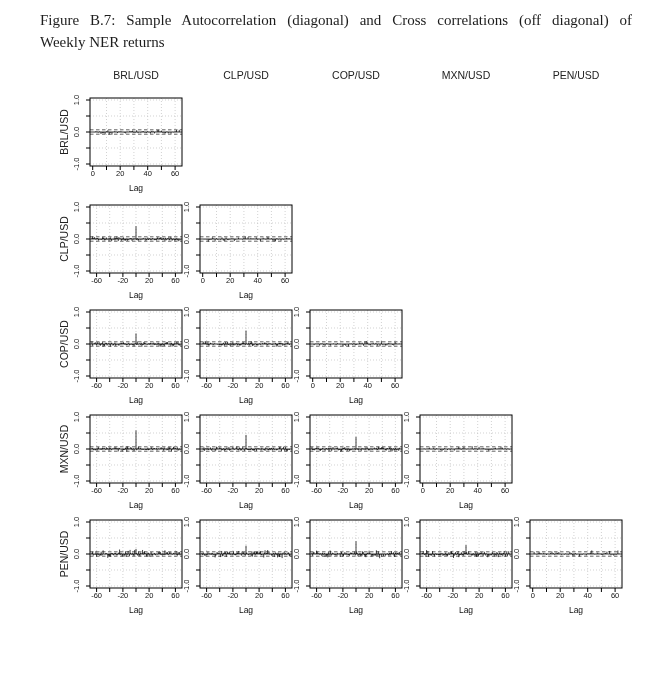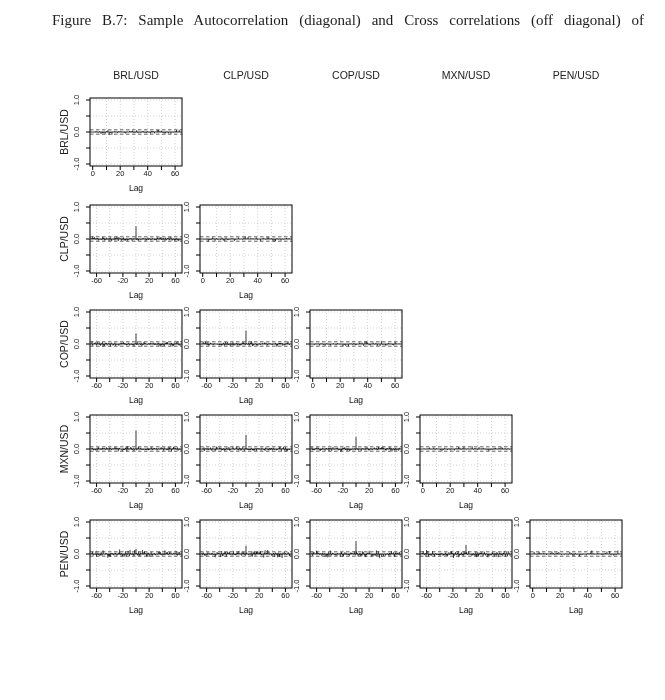--- a/index.html
+++ b/index.html
@@ -1,19 +1,19 @@
 <!DOCTYPE html>
 <html><head>
 <meta charset="utf-8">
 <style>
   html,body{margin:0;padding:0}
   body{width:665px;height:700px;background:#ffffff;position:relative;
        font-family:"Liberation Sans",sans-serif}
   .page{position:absolute;inset:0;background:#fff;overflow:hidden}
-  .title{position:absolute;left:52px;top:9px;width:592px;
+  .title{position:absolute;left:40px;top:9px;width:592px;
          font-family:"Liberation Serif",serif;font-size:15px;line-height:22px;color:#1d1d1d}
   .t1{display:block;text-align:justify;text-align-last:justify}
   .t2{display:block}
   #grid{position:absolute;inset:0}
   .colhead{position:absolute;transform:translateX(-50%);font-size:10.5px;color:#222;white-space:nowrap}
   .rowlab{position:absolute;transform:translate(-50%,-50%) rotate(-90deg);
           font-size:10.5px;color:#222;white-space:nowrap}
   .panel{position:absolute;width:92px;height:68px}
   .panel svg{position:absolute;left:-5px;top:-1px;overflow:visible}
   .ylab{position:absolute;left:-14px;transform:translate(-50%,-50%) rotate(-90deg);
@@ -24,20 +24,21 @@
   .source{position:absolute;left:40px;top:656px;font-family:"Liberation Serif",serif;
           font-size:13.5px;color:#1d1d1d}
   .src-label{font-style:italic}
 </style>
 </head>
 <body>
 
 <div class="page">
   <div class="title">
     <span class="t1">Figure B.7:  Sample Autocorrelation (diagonal) and Cross correlations (off diagonal) of</span>
+    <span class="t2">Weekly NER returns</span>
   </div>
   <div id="grid">
       <div class="colhead" style="left: 136px; top: 69px;">BRL/USD</div>
       <div class="colhead" style="left: 246px; top: 69px;">CLP/USD</div>
       <div class="colhead" style="left: 356px; top: 69px;">COP/USD</div>
       <div class="colhead" style="left: 466px; top: 69px;">MXN/USD</div>
       <div class="colhead" style="left: 576px; top: 69px;">PEN/USD</div>
       <div class="rowlab" style="left: 64px; top: 132px;">BRL/USD</div>
       <div class="rowlab" style="left: 64px; top: 239px;">CLP/USD</div>
       <div class="rowlab" style="left: 64px; top: 344px;">COP/USD</div>

